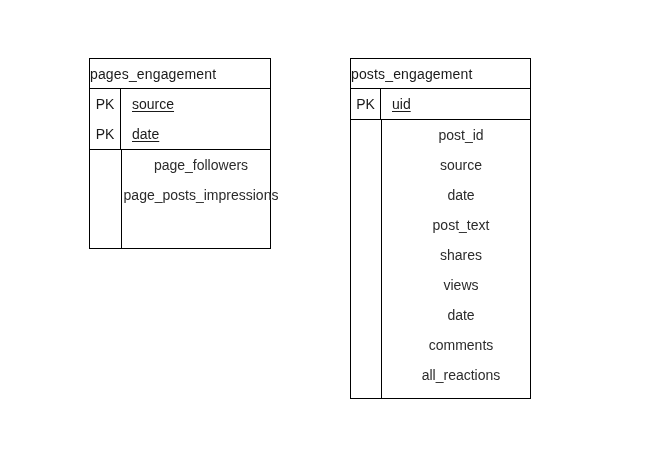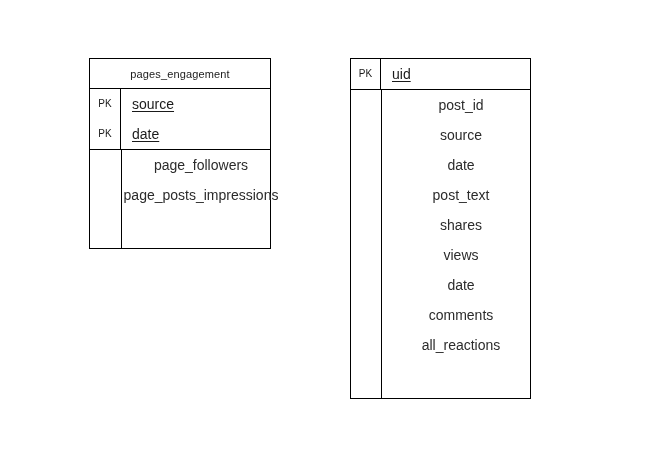--- a/index.html
+++ b/index.html
@@ -30,22 +30,22 @@
     border: 1.5px solid #000000;
     background: #ffffff;
     box-sizing: border-box;
     display: flex;
     flex-direction: column;
   }
 
   .entity-title {
     height: 30px;
     line-height: 30px;
-    text-align: center;
-    font-size: 11px;
+    text-align: left;
+    font-size: 14px;
     letter-spacing: 0.15px;
     color: #1a1a1a;
     border-bottom: 1.5px solid #000000;
     box-sizing: border-box;
     white-space: nowrap;
   }
 
   .entity-body {
     flex: 1 1 auto;
     display: flex;
@@ -63,21 +63,21 @@
 
   .attr-row {
     display: flex;
     align-items: center;
     height: 30px;
     box-sizing: border-box;
   }
 
   .key-cell {
     flex: 0 0 auto;
-    font-size: 10px;
+    font-size: 14px;
     color: #1a1a1a;
     text-align: center;
     box-sizing: border-box;
     border-right: 1.5px solid #000000;
     height: 30px;
     line-height: 30px;
     white-space: nowrap;
   }
 
   .name-cell {
@@ -141,20 +141,21 @@
           </div>
           <div class="attr-row">
             <div class="key-cell" style="width: 31px; border-right: none;"></div>
             <div class="name-cell">page_posts_impressions</div>
           </div>
           <div class="tail-space"></div>
         </div>
       </div>
     </div>
     <div class="entity" style="left: 350px; top: 58px; width: 181px; height: 341px; border-color: rgb(0, 0, 0);">
+      <div class="entity-title">posts_engagement</div>
       <div class="entity-body">
         <div class="row-group keys">
           <div class="attr-row">
             <div class="key-cell" style="width: 30px;">PK</div>
             <div class="name-cell pk-name">uid</div>
           </div>
         </div>
         <div class="row-group plain">
           <div class="divider-line" style="left: 30px;"></div>
           <div class="attr-row">

